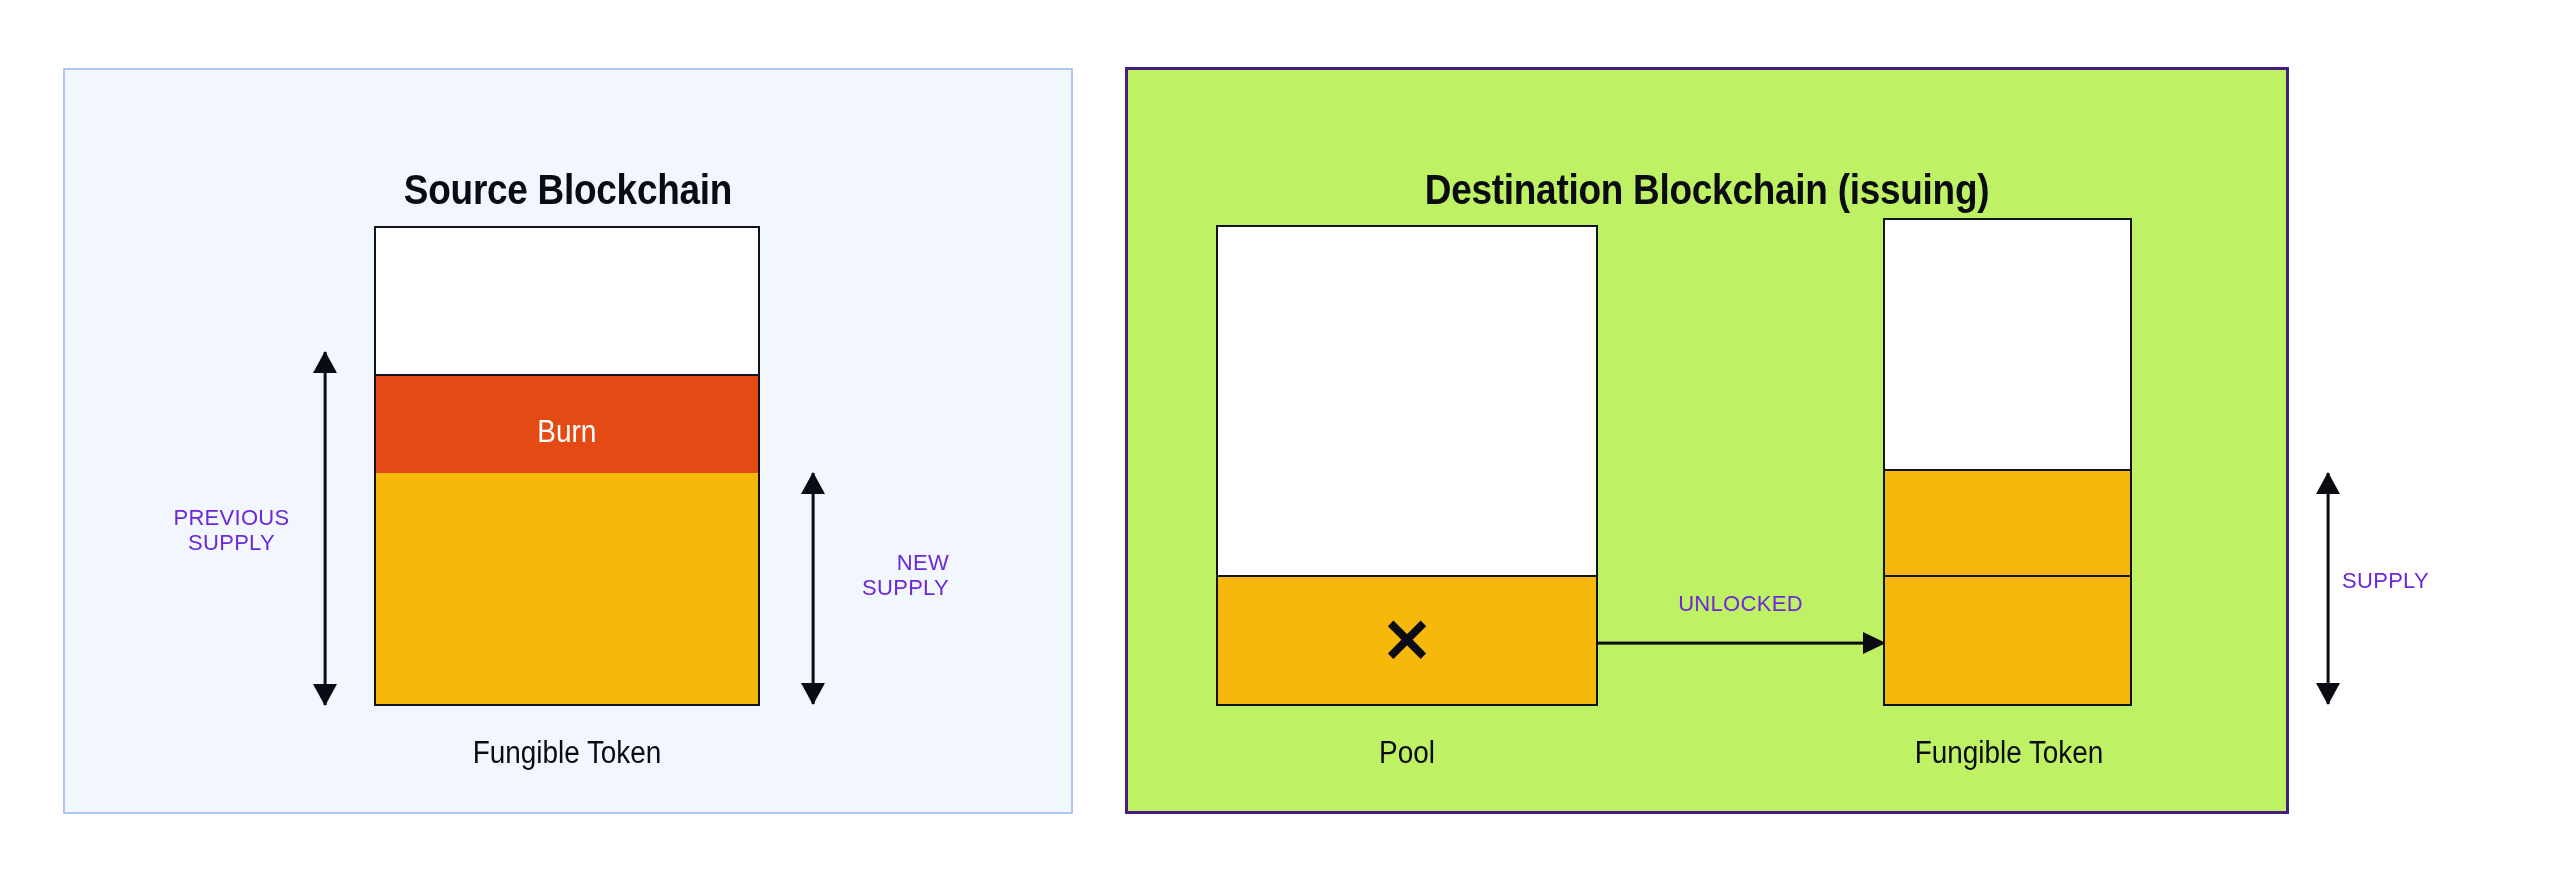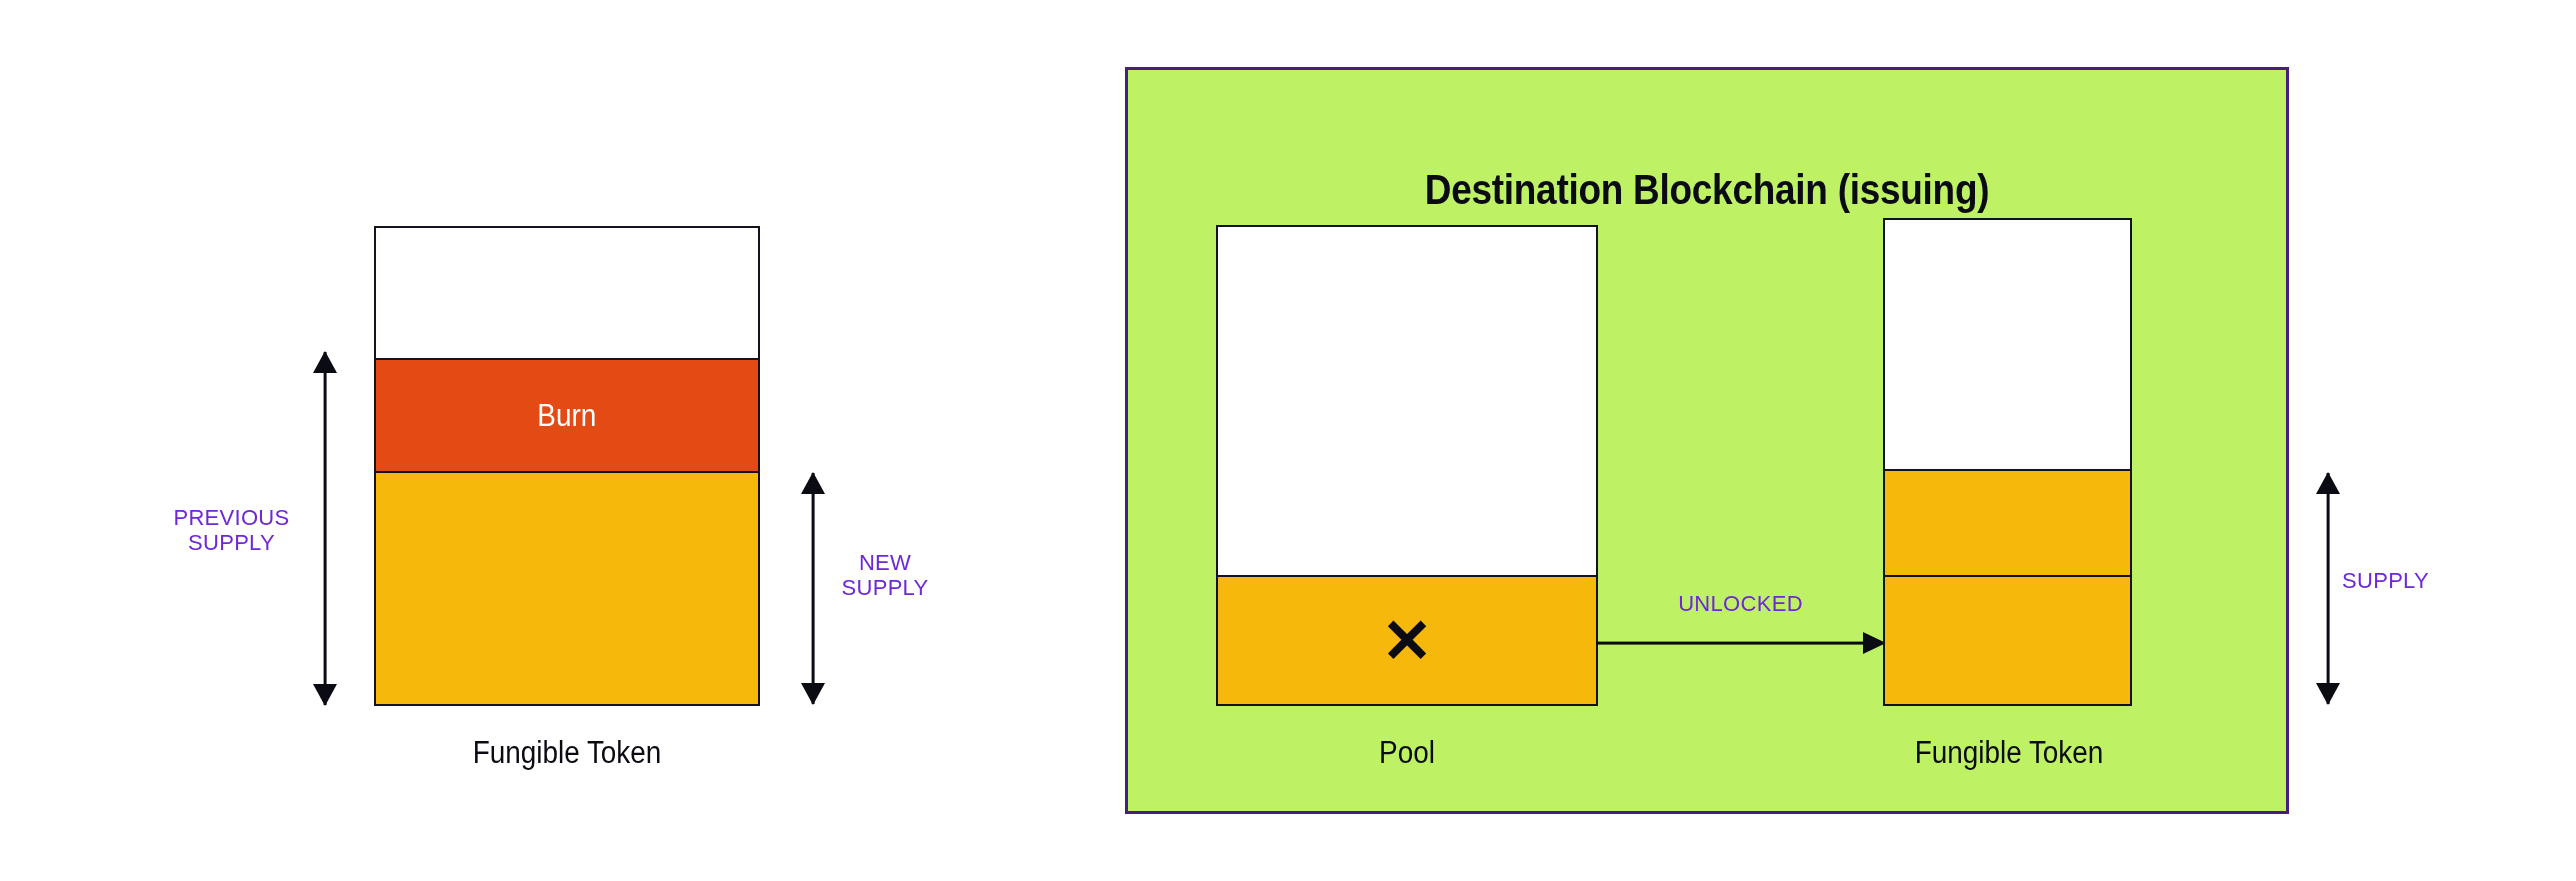--- a/index.html
+++ b/index.html
@@ -71,20 +71,21 @@
     right: 0;
     box-sizing: border-box;
   }
   .seg-burn {
     background: #e44a14;
     border-top: 2.2px solid #13131f;
     border-bottom: 2.2px solid #13131f;
     display: flex;
     align-items: center;
     justify-content: center;
+    margin-top: 16px;
   }
   .seg-gold {
     background: #f7b80c;
   }
 
   .burn-label {
     color: #ffffff;
     font-size: 31px;
     font-weight: 400;
     font-family: "Liberation Sans Narrow", "Liberation Sans", sans-serif;
@@ -184,21 +185,21 @@
     position: absolute;
     text-align: center;
     font-size: 22px;
     line-height: 1.12;
     color: #6d28d9;
     font-family: "Liberation Sans", sans-serif;
     letter-spacing: 0.3px;
     white-space: pre-line;
   }
   .lbl-previous { left: 134px;  top: 506px;  width: 195px; }
-  .lbl-new      { left: 821px; top: 551px;  width: 128px; }
+  .lbl-new      { left: 821px; top: 551px;  width: 128px; text-align: right; }
   .lbl-supply   { left: 2342px; top: 569px; width: 134px; text-align: left; }
 
   
   .hmeasure {
     position: absolute;
     height: 22px;
   }
   .hmeasure .shaft {
     position: absolute;
     top: 50%;
@@ -232,20 +233,23 @@
     color: #6d28d9;
     letter-spacing: 0.3px;
     font-family: "Liberation Sans", sans-serif;
   }
 </style>
 </head>
 <body>
 
 <div id="stage">
 
+  <div class="panel panel-source">
+    <div class="panel-title title-source">Source Blockchain</div>
+  </div>
 
   <div class="bar bar-source">
     <div class="seg seg-burn burn">
       <span class="burn-label">Burn</span>
     </div>
     <div class="seg seg-gold gold"></div>
   </div>
   <div class="bar-caption cap-source">Fungible Token</div>
 
   <div class="vmeasure m-previous">

